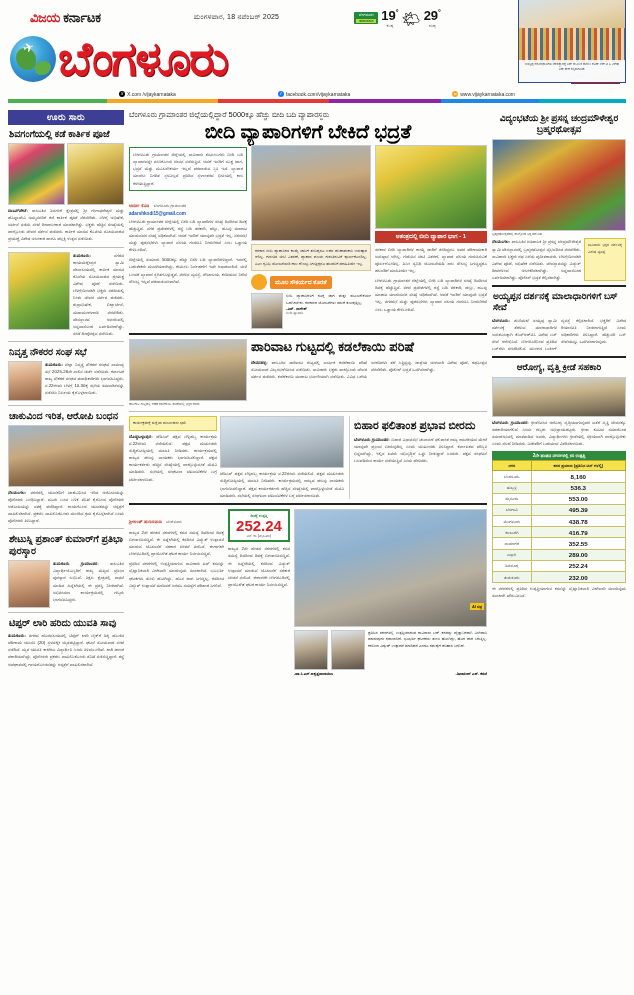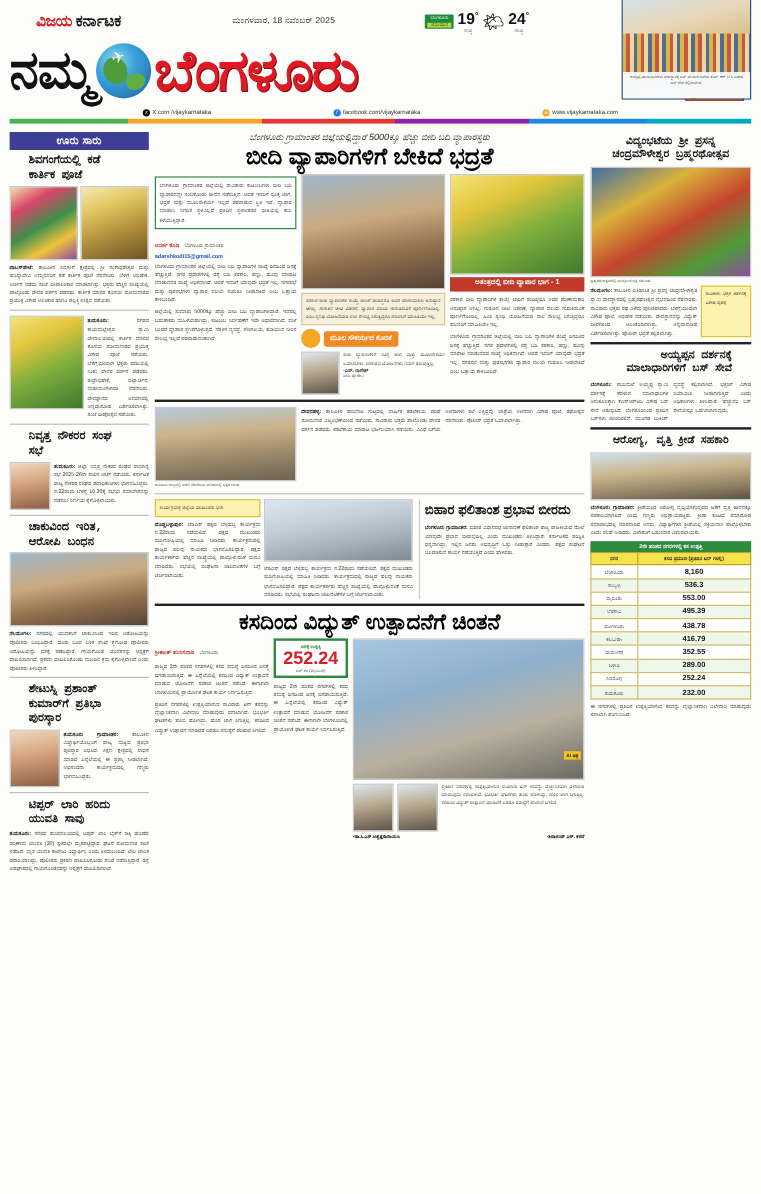--- a/index.html
+++ b/index.html
@@ -101,22 +101,22 @@
   .body-grid { display: flex; gap: 5px; margin-top: 4px; height: 872px; }
   .col-left { width: 118px; }
   .col-mid { width: 362px; }
   .col-right { width: 138px; }
 
   .sec-hd-blue {
     background: #3c3f95; color: #fff; text-align: center;
     font-size: 9px; font-weight: bold; padding: 2px 0; letter-spacing: .3px;
   }
   .hl-lg { font-size: 10.5px; font-weight: bold; color: #111; line-height: 1.25; margin: 3px 0; }
-  .hl-md { font-size: 9.5px; font-weight: bold; color: #111; line-height: 1.25; margin: 3px 16px; font-family: Liberation Mono, monospace; }
-  .kicker { font-size: 7.5px; color: #222; text-align: center; line-height: 1.3; font-style: italic; }
+  .hl-md { font-size: 9.5px; font-weight: bold; color: #111; line-height: 1.25; margin: 3px 1px; }
+  .kicker { font-size: 7.5px; color: #222; text-align: left; line-height: 1.3; }
   .body-txt {
     font-size: 4.4px; line-height: 1.62; color: #2a2a2a; text-align: justify;
     font-family: "Liberation Sans", sans-serif;
   }
   .dateline { font-weight: bold; color: #111; }
   .col2 { column-count: 2; column-gap: 4px; }
   .rule { border-top: 1px solid #bdbdbd; margin: 4px 0; }
   .rule-dark { border-top: 2px solid #222; margin: 4px 0; }
 
   .photo {
@@ -200,29 +200,28 @@
         <div class="wx-badge">
           <span>ಬೆಂಗಳೂರು</span>
           <span class="wb2">ಹವಾಮಾನ</span>
         </div>
         <div class="wx-temp">
           <span>19</span><sup>°</sup>
           <small>ಕನಿಷ್ಠ</small>
         </div>
         <div class="wx-ico">🌤</div>
         <div class="wx-temp">
-          <span>24</span><sup>°</sup>
+          <span>29</span><sup>°</sup>
           <small>ಗರಿಷ್ಠ</small>
         </div>
       </div>
       <div style="width:110px"></div>
     </div>
 
     <div class="mh-main">
-      <div class="namma">ನಮ್ಮ</div>
       <div class="globe">
         <span class="plane">✈</span>
       </div>
       <div class="bengaluru">ಬೆಂಗಳೂರು</div>
       <div class="gramantara">ಗ್ರಾಮಾಂತರ</div>
       <div style="position:absolute;right:0;top:-38px;">
         <div class="mh-photo">
           <div class="crowd"></div>
           <div class="cap">ಅಯ್ಯಪ್ಪ ಮಾಲಾಧಾರಿಗಳು ದೇವಸ್ಥಾನಕ್ಕೆ ಬಸ್ ಮೂಲಕ ಸಾಗಲು ಕೆಎಸ್ ಆರ್ ಟಿ ಸಿ ವಿಶೇಷ ಬಸ್ ಸೇವೆ ಕಲ್ಪಿಸಲಾಗಿದೆ.</div>
         </div>
@@ -359,20 +358,21 @@
       </div>
 
       <div class="rule-dark"></div>
 
       <div style="display:flex;gap:4px;">
         <div style="width:118px">
           <div class="photo ph-crowd" style="width:100%;height:62px"></div>
           <div class="sm-img-cap">ಪಾರಿವಾಟ ಗುಟ್ಟದಲ್ಲಿ ನಡೆದ ಕಡಲೆಕಾಯಿ ಪರಿಷೆಯಲ್ಲಿ ಭಕ್ತರ ದಂಡು</div>
         </div>
         <div style="flex:1">
+          <div class="hl-lg" style="font-size:13px;margin-top:0">ಪಾರಿವಾಟ ಗುಟ್ಟದಲ್ಲಿ ಕಡಲೆಕಾಯಿ ಪರಿಷೆ</div>
           <div class="col2">
             <p class="body-txt">
               <span class="dateline">ದೇವನಹಳ್ಳಿ:</span>
               <span>ತಾಲೂಕಿನ ಪಾರಿವಾಟ ಗುಟ್ಟದಲ್ಲಿ ವಾರ್ಷಿಕ ಕಡಲೆಕಾಯಿ ಪರಿಷೆ ಸೋಮವಾರ ವಿಜೃಂಭಣೆಯಿಂದ ನಡೆಯಿತು. ಸಾವಿರಾರು ಭಕ್ತರು ಪಾಲ್ಗೊಂಡು ದೇವರ ದರ್ಶನ ಪಡೆದರು. ಕಡಲೆಕಾಯಿ ಮಾರಾಟ ಭರ್ಜರಿಯಾಗಿ ನಡೆಯಿತು. ವಿವಿಧ ಬಗೆಯ ಅಂಗಡಿಗಳು ತಲೆ ಎತ್ತಿದ್ದವು. ಜಾತ್ರೆಯ ಅಂಗವಾಗಿ ವಿಶೇಷ ಪೂಜೆ, ರಥೋತ್ಸವ ನೆರವೇರಿತು. ಪೊಲೀಸ್ ಭದ್ರತೆ ಒದಗಿಸಲಾಗಿತ್ತು.</span>
             </p>
           </div>
         </div>
       </div>
 
       <div class="rule"></div>
@@ -399,21 +399,20 @@
           <div class="hl-lg" style="font-size:11px">ಬಿಹಾರ ಫಲಿತಾಂಶ ಪ್ರಭಾವ ಬೀರದು</div>
           <p class="body-txt">
             <span class="dateline">ಬೆಂಗಳೂರು ಗ್ರಾಮಾಂತರ:</span>
             <span>ಬಿಹಾರ ವಿಧಾನಸಭೆ ಚುನಾವಣೆ ಫಲಿತಾಂಶ ರಾಜ್ಯ ರಾಜಕೀಯದ ಮೇಲೆ ಯಾವುದೇ ಪ್ರಭಾವ ಬೀರುವುದಿಲ್ಲ ಎಂದು ಮುಖಂಡರು ತಿಳಿಸಿದ್ದಾರೆ. ಕರ್ನಾಟಕದ ಪರಿಸ್ಥಿತಿ ಭಿನ್ನವಾಗಿದ್ದು, ಇಲ್ಲಿನ ಜನರು ಅಭಿವೃದ್ಧಿಗೆ ಒತ್ತು ನೀಡುತ್ತಾರೆ ಎಂದರು. ಪಕ್ಷದ ಸಂಘಟನೆ ಬಲಪಡಿಸುವ ಕಾರ್ಯ ನಡೆಯುತ್ತಿದೆ ಎಂದು ಹೇಳಿದರು.</span>
           </p>
         </div>
       </div>
 
       <div class="rule-dark"></div>
 
-      <div style="font-size:18px;font-weight:900;text-align:center;line-height:1.1;margin:1px 0 3px">ಕಸದಿಂದ ವಿದ್ಯುತ್ ಉತ್ಪಾದನೆಗೆ ಚಿಂತನೆ</div>
 
       <div style="display:flex;gap:4px;">
         <div style="width:95px">
           <div style="margin-bottom:2px">
             <span class="byline-red">ಶ್ರೀಕಾಂತ್ ಹುಣಸವಾಡಿ</span>
             <span style="font-size:4.2px;color:#444">ಬೆಂಗಳೂರು</span>
           </div>
           <p class="body-txt">ರಾಜ್ಯದ 2ನೇ ಹಂತದ ನಗರಗಳಲ್ಲಿ ಕಸದ ಸಮಸ್ಯೆ ದಿನದಿಂದ ದಿನಕ್ಕೆ ಬಿಗಡಾಯಿಸುತ್ತಿದೆ. ಈ ಹಿನ್ನೆಲೆಯಲ್ಲಿ ಕಸದಿಂದ ವಿದ್ಯುತ್ ಉತ್ಪಾದನೆ ಮಾಡುವ ಯೋಜನೆಗೆ ಸರಕಾರ ಚಿಂತನೆ ನಡೆಸಿದೆ. ಈಗಾಗಲೇ ಬೆಂಗಳೂರಿನಲ್ಲಿ ಪ್ರಾಯೋಗಿಕ ಘಟಕ ಕಾರ್ಯ ನಿರ್ವಹಿಸುತ್ತಿದೆ.</p>
           <p class="body-txt" style="margin-top:3px">ಪ್ರತಿದಿನ ನಗರಗಳಲ್ಲಿ ಉತ್ಪತ್ತಿಯಾಗುವ ಸಾವಿರಾರು ಟನ್ ಕಸವನ್ನು ವೈಜ್ಞಾನಿಕವಾಗಿ ವಿಲೇವಾರಿ ಮಾಡುವುದು ಸವಾಲಾಗಿದೆ. ಭೂಭರ್ತಿ ಘಟಕಗಳು ತುಂಬಿ ಹೋಗಿದ್ದು, ಹೊಸ ಜಾಗ ಸಿಗುತ್ತಿಲ್ಲ. ಕಸದಿಂದ ವಿದ್ಯುತ್ ಉತ್ಪಾದನೆ ಮಾಡಿದರೆ ಎರಡೂ ಸಮಸ್ಯೆಗೆ ಪರಿಹಾರ ಸಿಗಲಿದೆ.</p>
         </div>
@@ -455,21 +454,21 @@
           <span class="dateline">ನೆಲಮಂಗಲ:</span>
           <span>ತಾಲೂಕಿನ ಐತಿಹಾಸಿಕ ಶ್ರೀ ಪ್ರಸನ್ನ ಚಂದ್ರಮೌಳೇಶ್ವರ ಸ್ವಾಮಿ ದೇವಸ್ಥಾನದಲ್ಲಿ ಬ್ರಹ್ಮರಥೋತ್ಸವ ವೈಭವದಿಂದ ನೆರವೇರಿತು. ಸಾವಿರಾರು ಭಕ್ತರು ರಥ ಎಳೆದು ಪುನೀತರಾದರು. ಬೆಳಗ್ಗೆಯಿಂದಲೇ ವಿಶೇಷ ಪೂಜೆ, ಅಭಿಷೇಕ ನಡೆಯಿತು. ದೇವಸ್ಥಾನವನ್ನು ವಿದ್ಯುತ್ ದೀಪಗಳಿಂದ ಅಲಂಕರಿಸಲಾಗಿತ್ತು. ಅನ್ನದಾಸೋಹ ಏರ್ಪಡಿಸಲಾಗಿತ್ತು. ಪೊಲೀಸ್ ಭದ್ರತೆ ಕಲ್ಪಿಸಲಾಗಿತ್ತು.</span>
         </p>
         <div class="yellow-box" style="width:42px">
           <p class="body-txt" style="font-size:3.8px">ಸಾವಿರಾರು ಭಕ್ತರ ದರ್ಶನಕ್ಕೆ ವಿಶೇಷ ವ್ಯವಸ್ಥೆ</p>
         </div>
       </div>
 
       <div class="rule-dark"></div>
 
-      <div class="hl-md" style="text-align:right;font-size:9px">ಅಯ್ಯಪ್ಪನ ದರ್ಶನಕ್ಕೆ ಮಾಲಾಧಾರಿಗಳಿಗೆ ಬಸ್ ಸೇವೆ</div>
+      <div class="hl-md" style="text-align:left;font-size:9px">ಅಯ್ಯಪ್ಪನ ದರ್ಶನಕ್ಕೆ ಮಾಲಾಧಾರಿಗಳಿಗೆ ಬಸ್ ಸೇವೆ</div>
       <div class="col2" style="margin-top:2px">
         <p class="body-txt">
           <span class="dateline">ಬೆಂಗಳೂರು:</span>
           <span>ಶಬರಿಮಲೆ ಅಯ್ಯಪ್ಪ ಸ್ವಾಮಿ ದರ್ಶನಕ್ಕೆ ತೆರಳುವ ಮಾಲಾಧಾರಿಗಳ ಅನುಕೂಲಕ್ಕಾಗಿ ಕೆಎಸ್‌ಆರ್‌ಟಿಸಿ ವಿಶೇಷ ಬಸ್ ಸೇವೆ ಆರಂಭಿಸಿದೆ. ಬೆಂಗಳೂರಿನಿಂದ ಪ್ರತಿದಿನ ಬಸ್‌ಗಳು ಸಂಚರಿಸಲಿವೆ. ಮುಂಗಡ ಬುಕಿಂಗ್ ವ್ಯವಸ್ಥೆ ಕಲ್ಪಿಸಲಾಗಿದೆ. ಭಕ್ತರಿಗೆ ವಿಶೇಷ ರಿಯಾಯಿತಿ ನೀಡಲಾಗುತ್ತಿದೆ ಎಂದು ಅಧಿಕಾರಿಗಳು ತಿಳಿಸಿದ್ದಾರೆ. ಹೆಚ್ಚುವರಿ ಬಸ್ ಸೇವೆಯನ್ನೂ ಒದಗಿಸಲಾಗುವುದು.</span>
         </p>
       </div>
 
       <div class="rule-dark"></div>
 
       <div class="hl-md" style="text-align:center;font-size:9px">ಆರೋಗ್ಯ, ವೃತ್ತಿ ಕ್ರೀಡೆ ಸಹಕಾರಿ</div>

